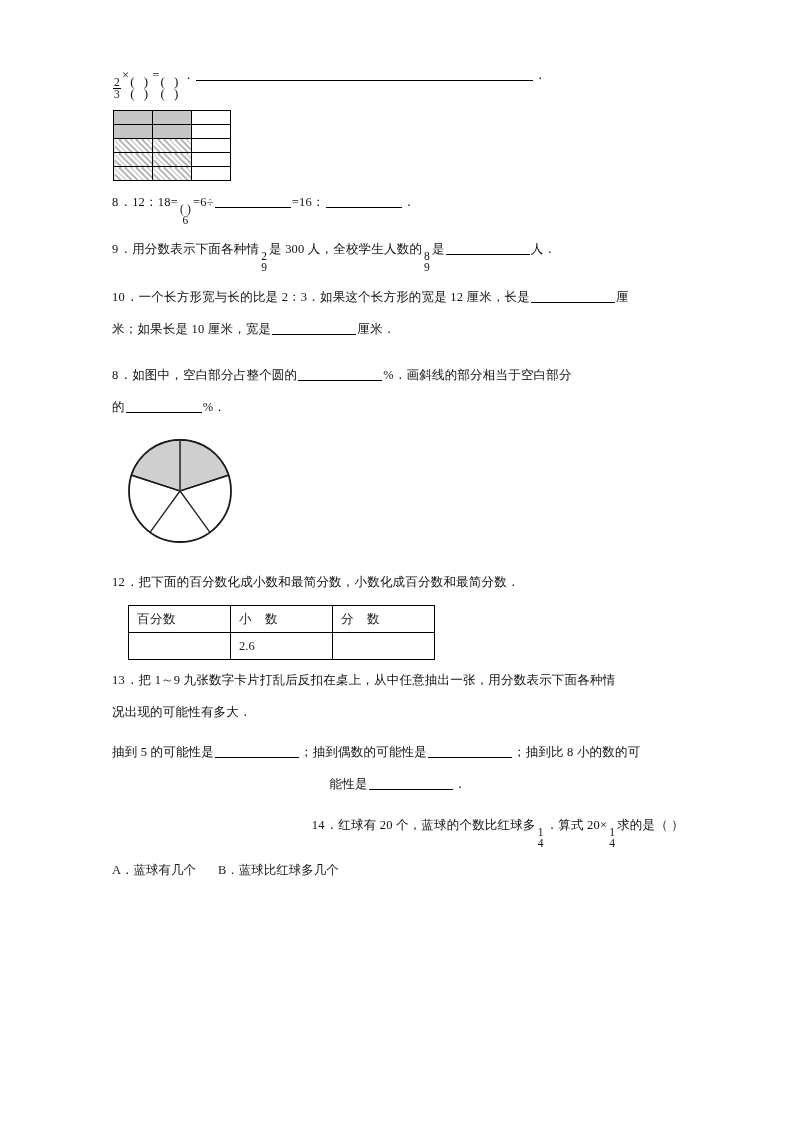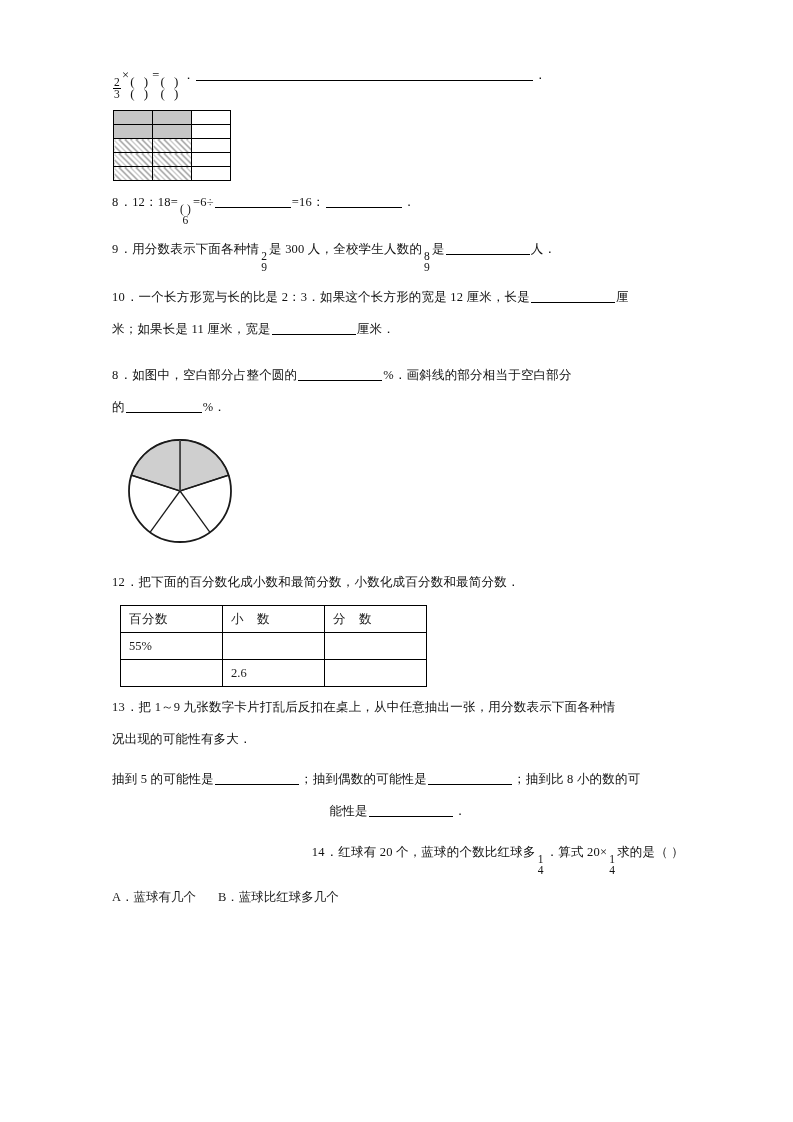--- a/index.html
+++ b/index.html
@@ -89,21 +89,21 @@
       #ffffff 1px, #ffffff 4px);
   }
   td.plain { background: #ffffff; }
 
   
   .pie-wrap { margin: 14px 0 10px 14px; }
 
   
   table.conv {
     border-collapse: collapse;
-    margin: 8px 0 4px 8px;
+    margin: 8px 0 4px 16px;
     width: 307px;
     table-layout: fixed;
     padding-left: 8px;
   }
   table.conv td {
     border: 1.2px solid #000;
     height: 26px;
     font-size: 12.5px;
     padding: 0 8px;
     vertical-align: middle;
@@ -199,21 +199,21 @@
       <span class="den">9</span>
     </span><span>是</span><span class="blank w-l"></span><span>人．</span>
   </div>
 
   <div class="spacer-8"></div>
 
   <div class="q" style="line-height:32px;">
     <span class="q-num">10</span><span>．</span><span>一个长方形宽与长的比是 2：3．如果这个长方形的宽是 12 厘米，长是</span><span class="blank w-l"></span><span>厘</span>
   </div>
   <div class="q" style="line-height:32px;">
-    <span>米；如果长是 11 厘米，宽是</span><span class="blank w-l"></span><span>厘米．</span>
+    <span>米；如果长是 10 厘米，宽是</span><span class="blank w-l"></span><span>厘米．</span>
   </div>
 
   <div class="spacer-14"></div>
 
   <div class="q" style="line-height:32px;">
     <span class="q-num">8</span><span>．</span><span>如图中，空白部分占整个圆的</span><span class="blank w-l"></span><span>%．画斜线的部分相当于空白部分</span>
   </div>
   <div class="q" style="line-height:32px;">
     <span>的</span><span class="blank w-m"></span><span>%．</span>
   </div>
@@ -240,25 +240,20 @@
   </div>
 
   <table class="conv">
     <tbody>
         <tr>
       <td class="h">百分数</td>
       <td class="h">小　数</td>
       <td class="h">分　数</td>
     </tr>
     <tr>
-      <td>55%</td>
-      <td></td>
-      <td></td>
-    </tr>
-    <tr>
       <td></td>
       <td>2.6</td>
       <td></td>
     </tr>
   </tbody>
     </table>
 
   <div class="q" style="line-height:32px;">
     <span class="q-num">13</span><span>．</span><span>把 1～9 九张数字卡片打乱后反扣在桌上，从中任意抽出一张，用分数表示下面各种情</span>
   </div>

